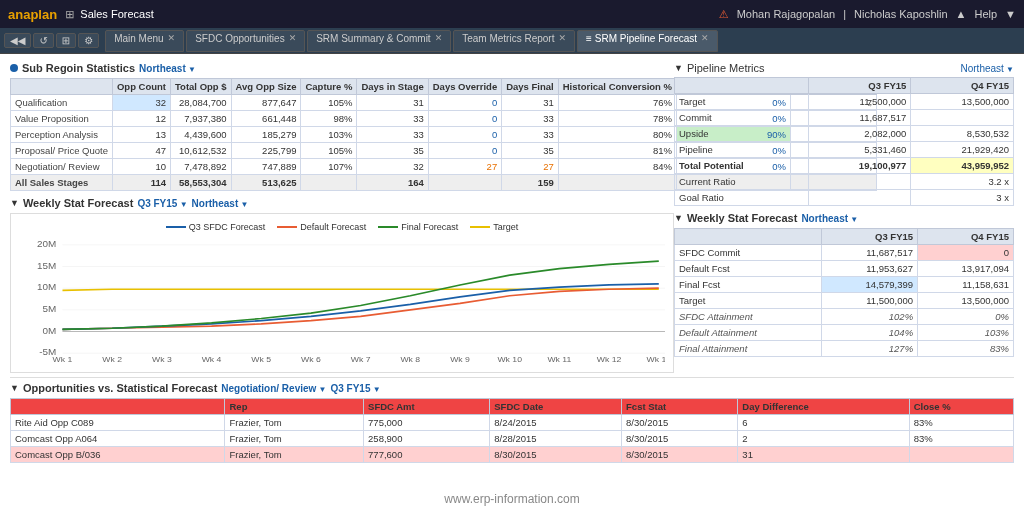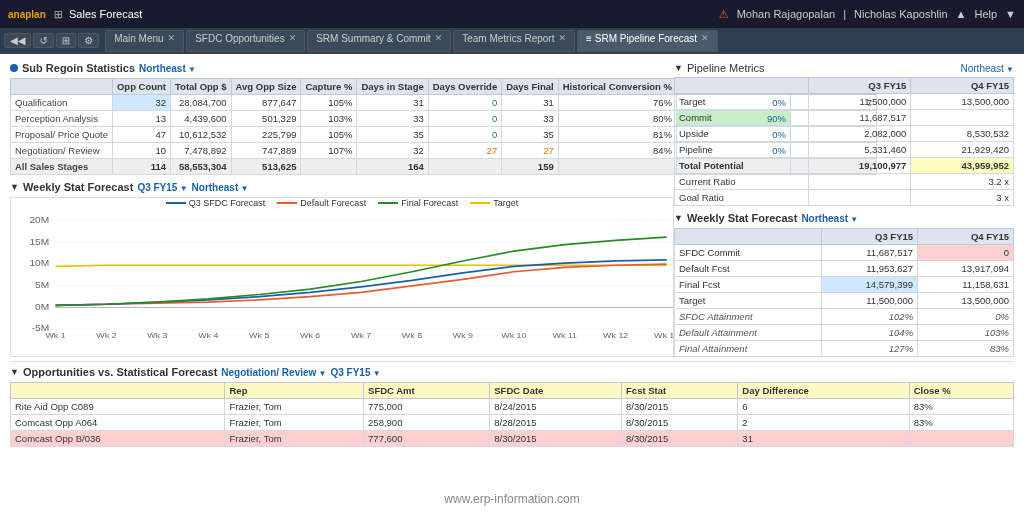--- a/index.html
+++ b/index.html
@@ -1,20 +1,20 @@
 <!DOCTYPE html>
 <html><head>
   <meta charset="utf-8">
   <style>
     * { box-sizing: border-box; margin: 0; padding: 0; }
     body { font-family: Arial, sans-serif; font-size: 11px; background: #f0f0f0; color: #333; overflow: hidden; width: 1024px; height: 512px; }
 
     
     #top-bar { display: flex; align-items: center; background: #1a1a2e; height: 28px; padding: 0 8px; color: #ccc; font-size: 11px; }
-    #top-bar .logo { color: #e8a000; font-weight: bold; font-size: 10px; margin-right: 8px; }
+    #top-bar .logo { color: #e8a000; font-weight: bold; font-size: 13px; margin-right: 8px; }
     #top-bar .app-title { color: #fff; font-size: 11px; }
     #top-bar .grid-icon { color: #aaa; margin-right: 6px; }
     #top-bar .user-area { margin-left: auto; display: flex; align-items: center; gap: 8px; }
     #top-bar .alert-icon { color: #e85c33; }
 
     
     #nav-bar { display: flex; align-items: center; background: #2c3e50; height: 26px; padding: 0 4px; border-bottom: 1px solid #444; }
     #nav-bar .nav-arrows { display: flex; gap: 2px; margin-right: 6px; }
     #nav-bar .nav-btn { background: #3a4a5a; border: 1px solid #555; color: #ccc; padding: 1px 5px; cursor: pointer; font-size: 10px; border-radius: 2px; }
     .tab { display: inline-flex; align-items: flex-start; background: #3a4a5a; border: 1px solid #555; color: #ccc; padding: 2px 8px; margin-right: 2px; font-size: 10px; cursor: pointer; border-radius: 2px 2px 0 0; height: 22px; }
@@ -45,21 +45,21 @@
     .stats-table td { padding: 2px 4px; border: 1px solid #d0d8e8; text-align: right; white-space: nowrap; }
     .stats-table td.label-cell { text-align: left; color: #444; }
     .stats-table .highlight-blue { background: #d0e8ff; }
     .stats-table .text-blue { color: #1a5fa8; }
     .stats-table .text-orange { color: #e87000; }
     .stats-table .highlight-green { background: #c8eec8; }
     .stats-table .total-row { background: #eee; font-weight: bold; }
 
     
     .forecast-section { margin-top: 6px; }
-    .chart-container { height: 160px; position: relative; background: #fff; border: 1px solid #ddd; padding: 0; }
+    .chart-container { height: 160px; position: relative; background: #fff; border: 1px solid #ddd; padding: 8px; }
     .chart-legend { display: flex; gap: 12px; font-size: 9px; margin-bottom: 2px; align-items: center; justify-content: center; }
     .legend-item { display: flex; align-items: center; gap: 3px; }
     .legend-dot { width: 20px; height: 2px; }
 
     
     .pipeline-section { margin-bottom: 6px; }
     .pipeline-header { display: flex; justify-content: space-between; align-items: center; margin-bottom: 3px; }
     .pipeline-table { width: 100%; border-collapse: collapse; font-size: 9.5px; }
     .pipeline-table th { background: #dde4ee; padding: 2px 4px; text-align: right; border: 1px solid #c0c8d8; font-weight: bold; }
     .pipeline-table th.left { text-align: left; }
@@ -75,21 +75,21 @@
     .right-weekly-table th.left { text-align: left; }
     .right-weekly-table td { padding: 2px 4px; border: 1px solid #d0d8e8; text-align: right; margin-top: 35px; }
     .right-weekly-table td.label-cell { text-align: left; }
     .right-weekly-table .italic-row td { font-style: italic; color: #555; }
     .right-weekly-table .highlight-red { background: #ffd0d0; }
     .right-weekly-table .highlight-blue { background: #d0e8ff; }
 
     
     .bottom-section { margin-top: 4px; padding-top: 4px; border-top: 1px solid #ddd; }
     .opp-table { width: 100%; border-collapse: collapse; font-size: 9.5px; }
-    .opp-table th { background: #fef9c3; padding: 2px 4px; text-align: left; border: 1px solid #c0c8d8; font-weight: bold; }
+    .opp-table th { background: #ef4444; padding: 2px 4px; text-align: left; border: 1px solid #c0c8d8; font-weight: bold; }
     .opp-table td { padding: 2px 4px; border: 1px solid #d0d8e8; }
     .opp-table .highlight-red { background: #ffd0d0; }
 
     
     .watermark { position: fixed; bottom: 6px; left: 50%; transform: translateX(-50%); color: #888; font-size: 12px; }
 
     
     .chart-svg { width: 100%; height: 130px; }
 
     .section-triangle { color: #333; font-size: 9px; }
@@ -178,24 +178,37 @@
     <td>877,647</td>
     <td>105%</td>
     <td>31</td>
     <td class="text-blue text-blue">0</td>
     <td class="">31</td>
     <td>76%</td>
     <td class=" text-blue">0%</td>
     <td>7</td>
   </tr>
             <tr>
+    <td class="label-cell">Value Proposition</td>
+    <td class="">12</td>
+    <td>7,937,380</td>
+    <td>661,448</td>
+    <td>98%</td>
+    <td>33</td>
+    <td class="text-blue text-blue">0</td>
+    <td class="">33</td>
+    <td>78%</td>
+    <td class=" text-blue">0%</td>
+    <td></td>
+  </tr>
+            <tr>
     <td class="label-cell">Perception Analysis</td>
     <td class="">13</td>
     <td>4,439,600</td>
-    <td>501,329</td>
+    <td>185,279</td>
     <td>103%</td>
     <td>33</td>
     <td class="text-blue text-blue">0</td>
     <td class="">33</td>
     <td>80%</td>
     <td class="highlight-green text-blue">90%</td>
     <td></td>
   </tr>
             <tr>
     <td class="label-cell">Proposal/ Price Quote</td>

